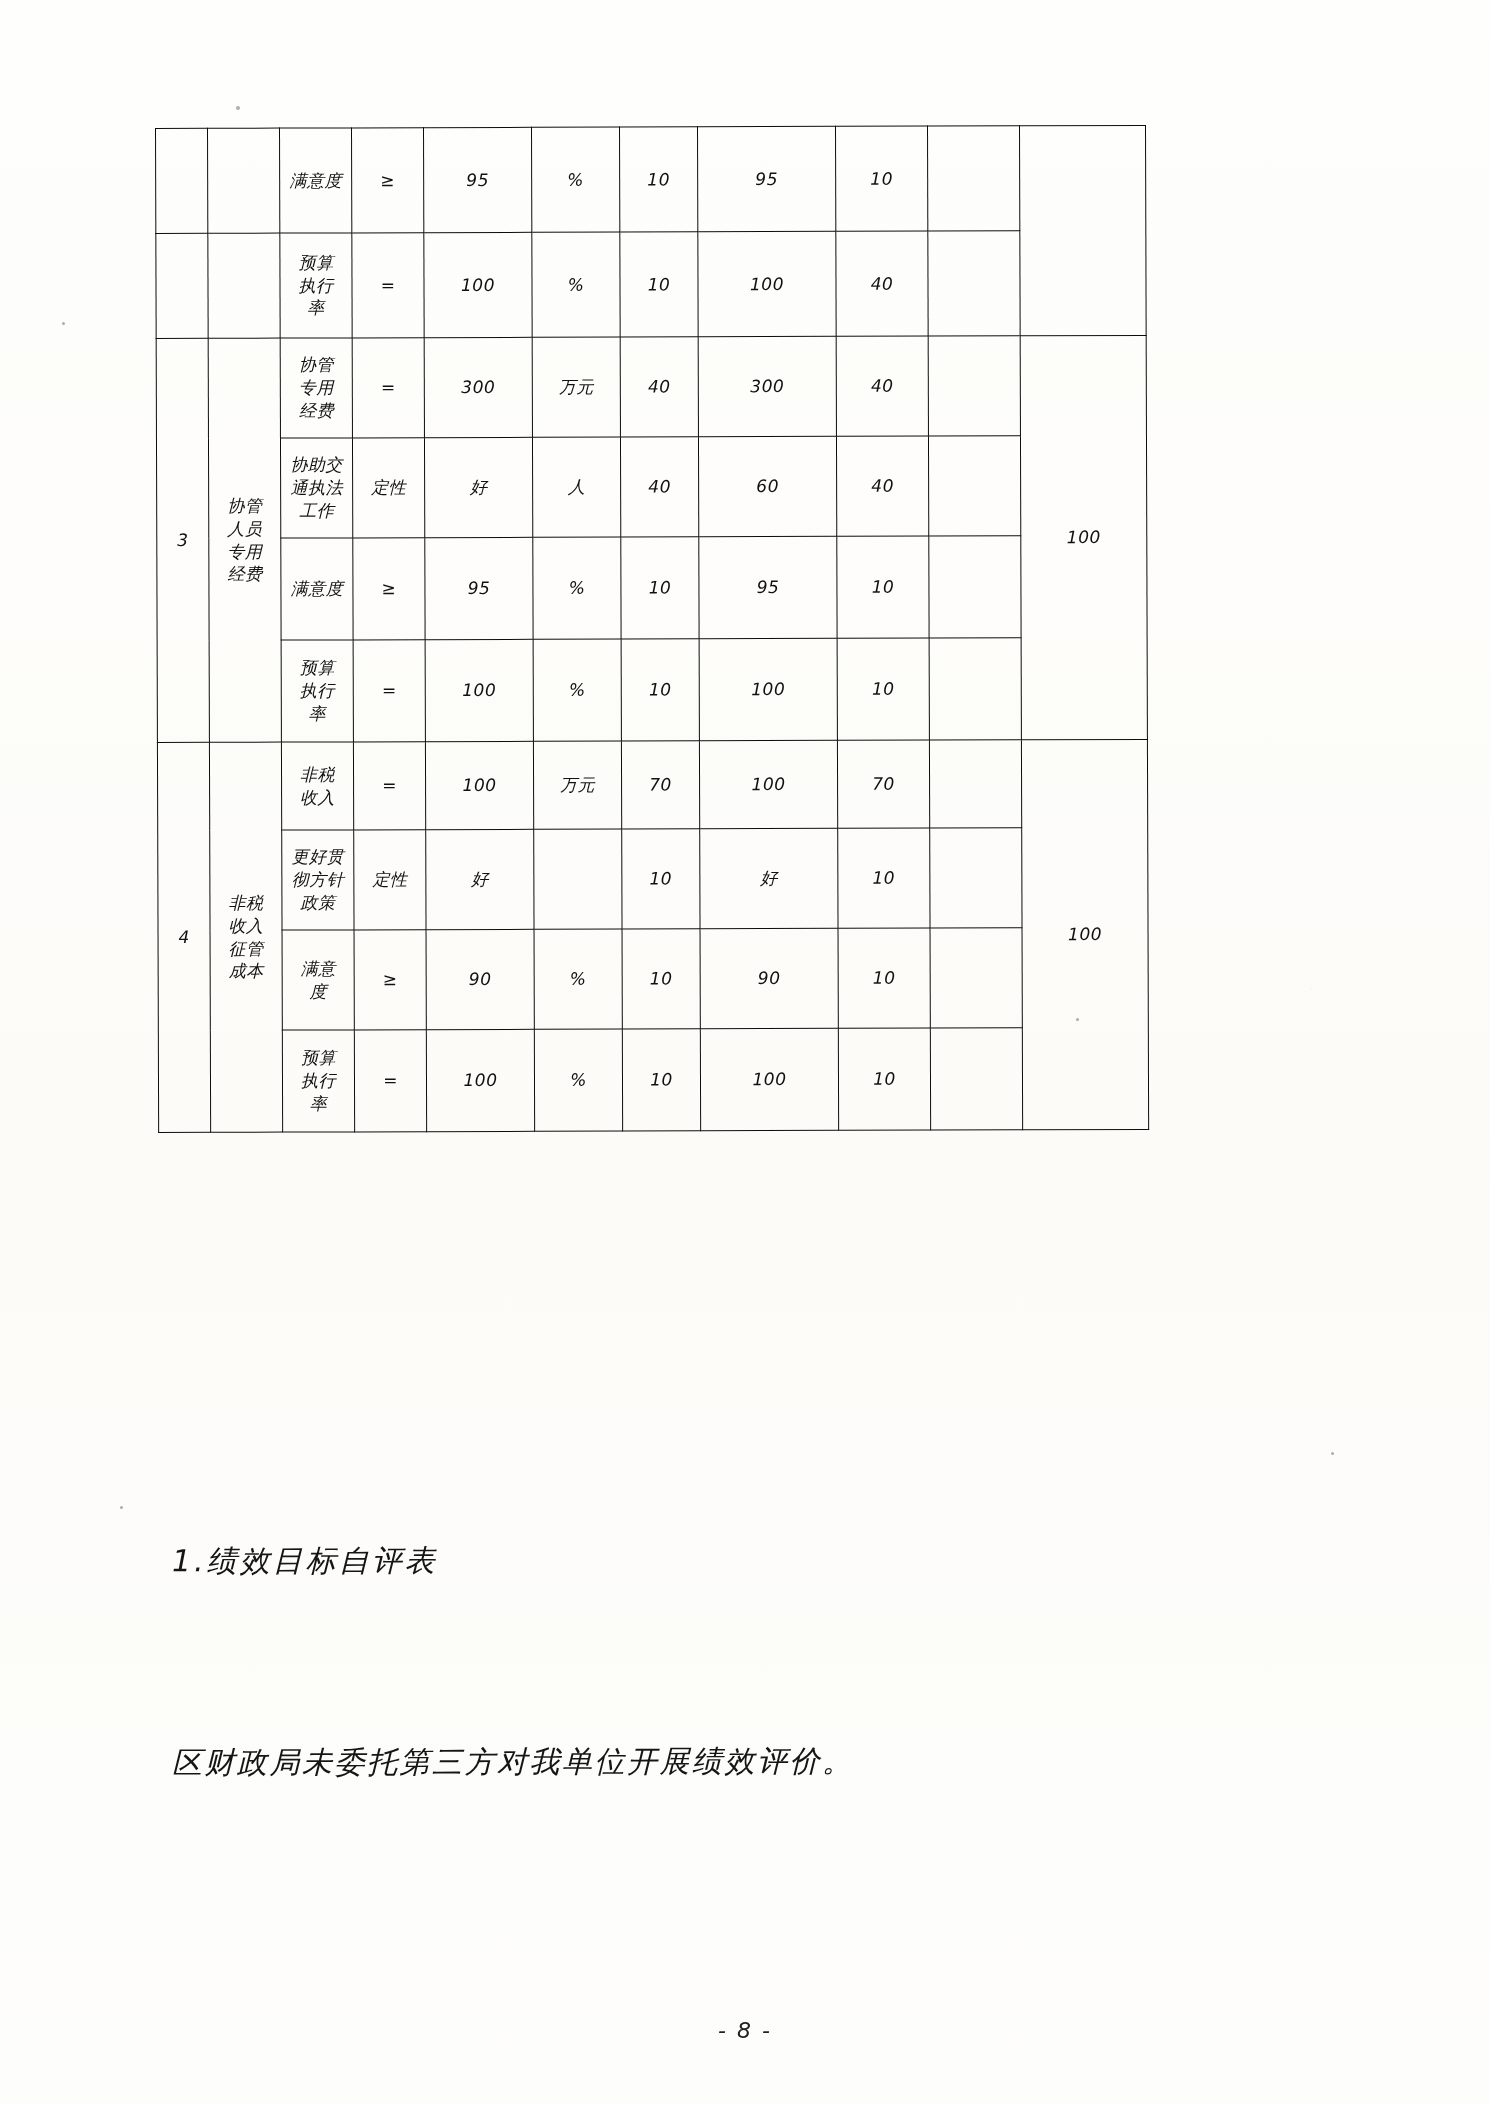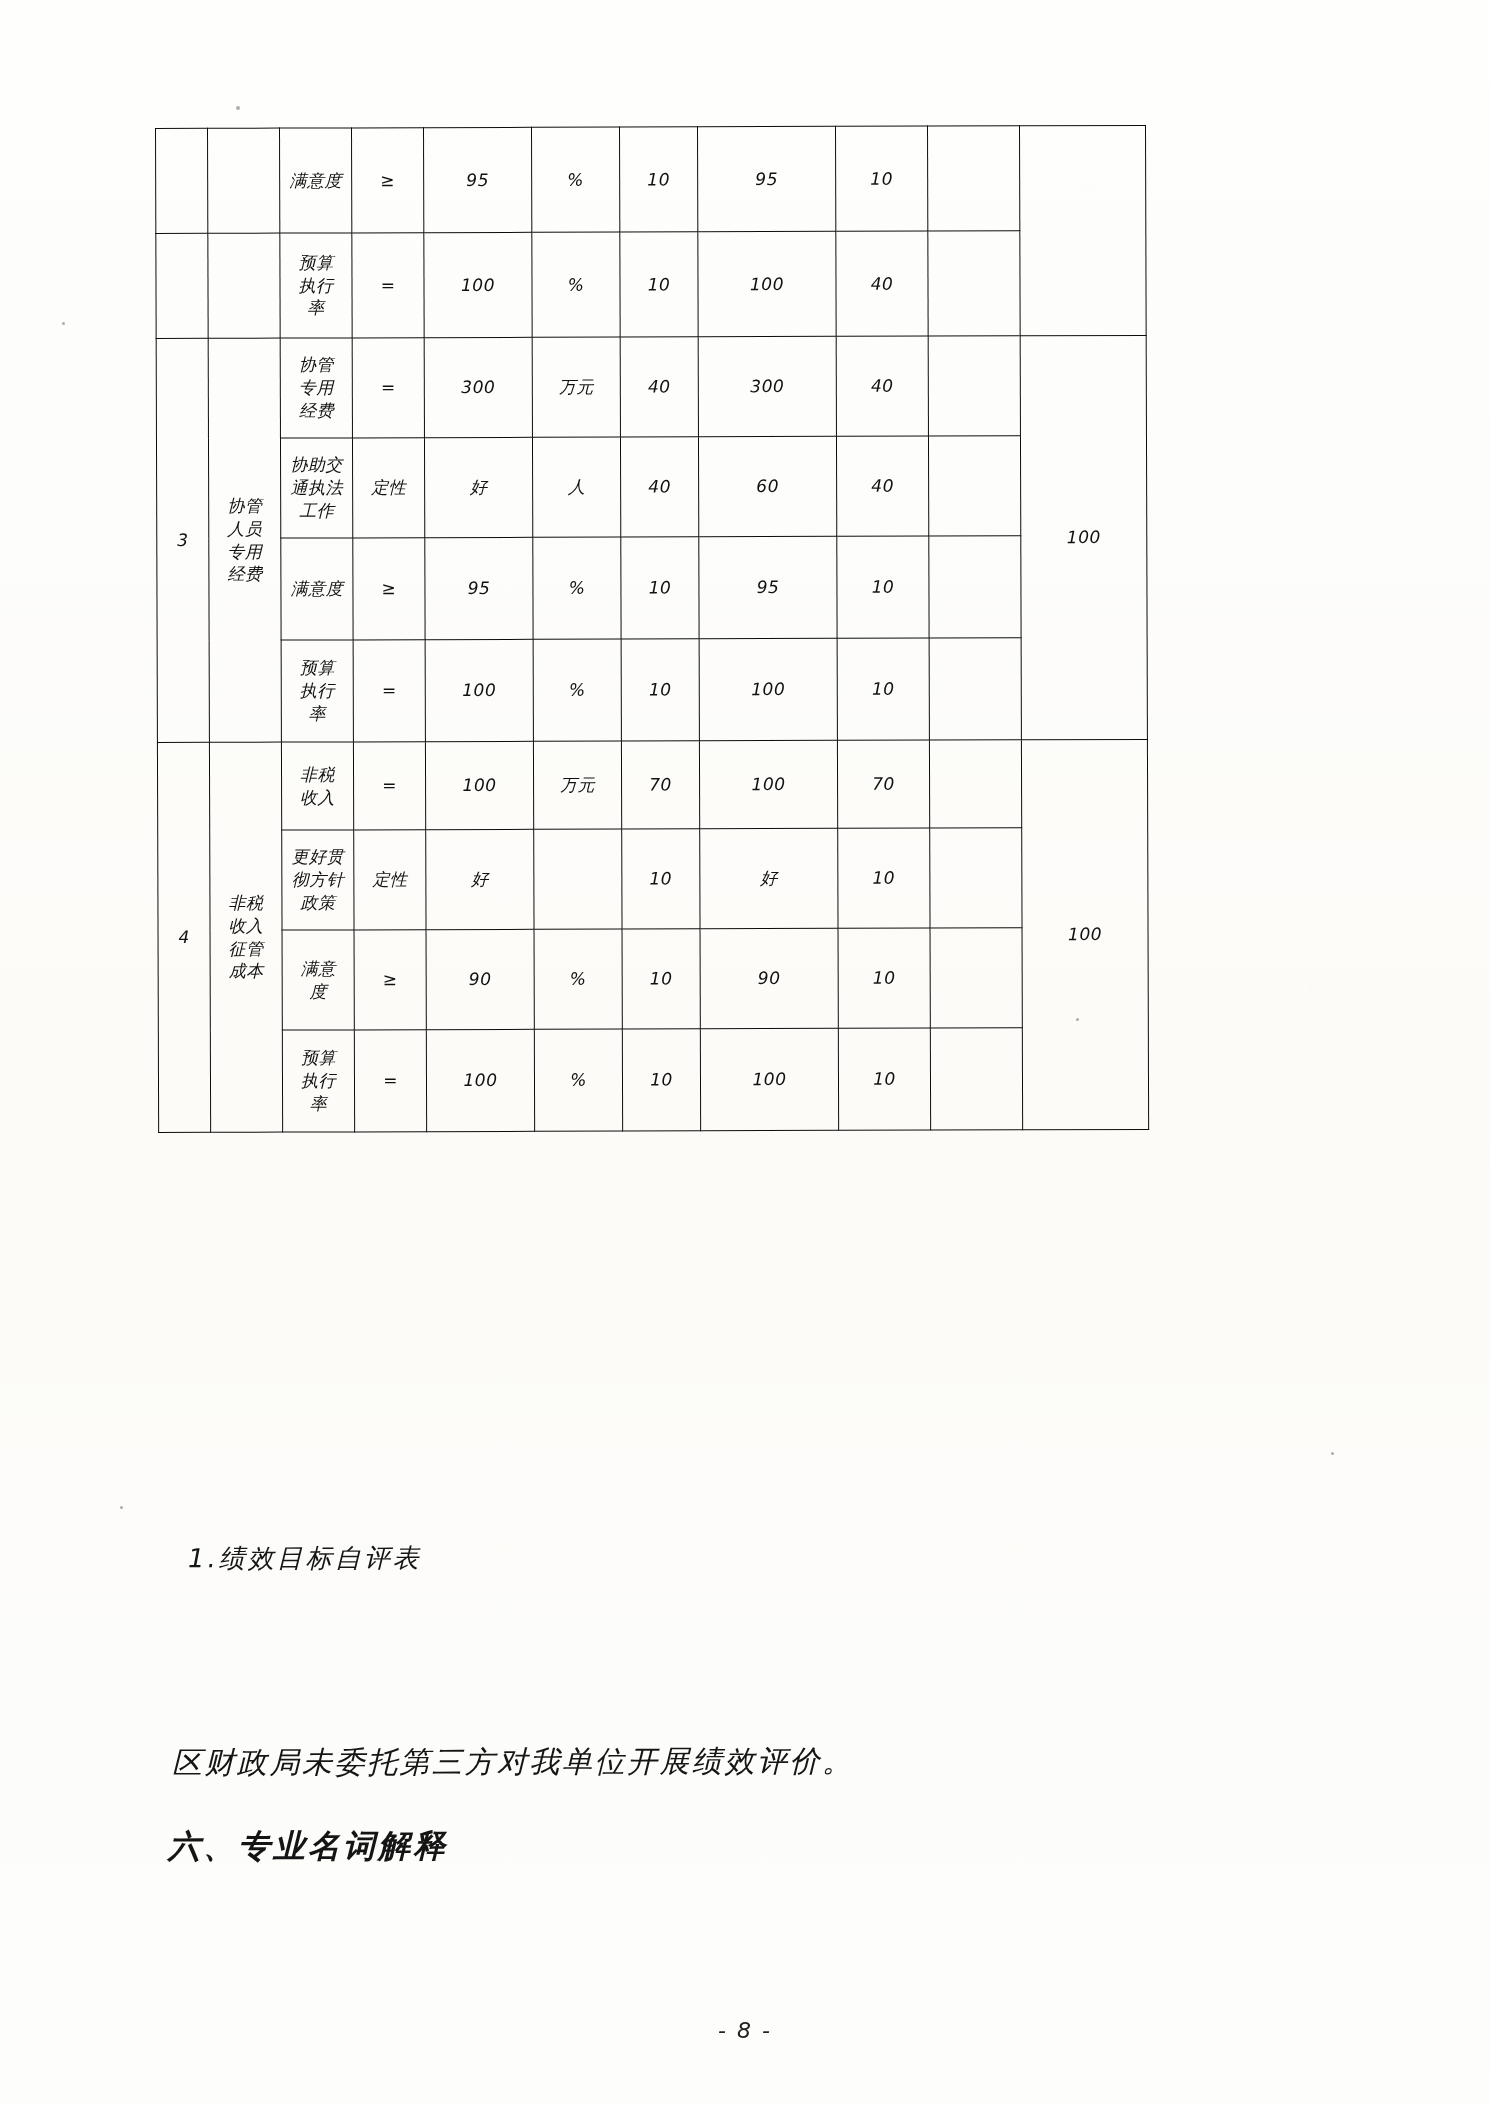--- a/index.html
+++ b/index.html
@@ -68,22 +68,22 @@
   .col-total{width:126px;}
 
   
   .body-txt{
     position:absolute;
     font-family:"DejaVu Sans","Liberation Sans",sans-serif;
     color:#151515;
     white-space:nowrap;
   }
   .attach-line{
-    left:188px; top:1541px;
-    font-size:26px; letter-spacing:3px;
+    left:172px; top:1541px;
+    font-size:30px; letter-spacing:3px;
     transform:rotate(-0.15deg);
   }
   .sec-head{
     left:170px; top:1672px;
     font-size:30px; letter-spacing:2.5px;
     transform:rotate(-0.15deg);
   }
   .sec-para{
     left:172px; top:1742px;
     font-size:30px; letter-spacing:2.5px;
@@ -256,16 +256,15 @@
 
       </tbody>
     </table>
   </div>
 
   <div class="body-txt attach-line">1.绩效目标自评表</div>
 
 
   <div class="body-txt sec-para">区财政局未委托第三方对我单位开展绩效评价。</div>
 
-  <div class="body-txt big-head">六、专业名词解释</div>
 
   <div class="pagenum">- 8 -</div>
 </div>
 
 </body></html>

